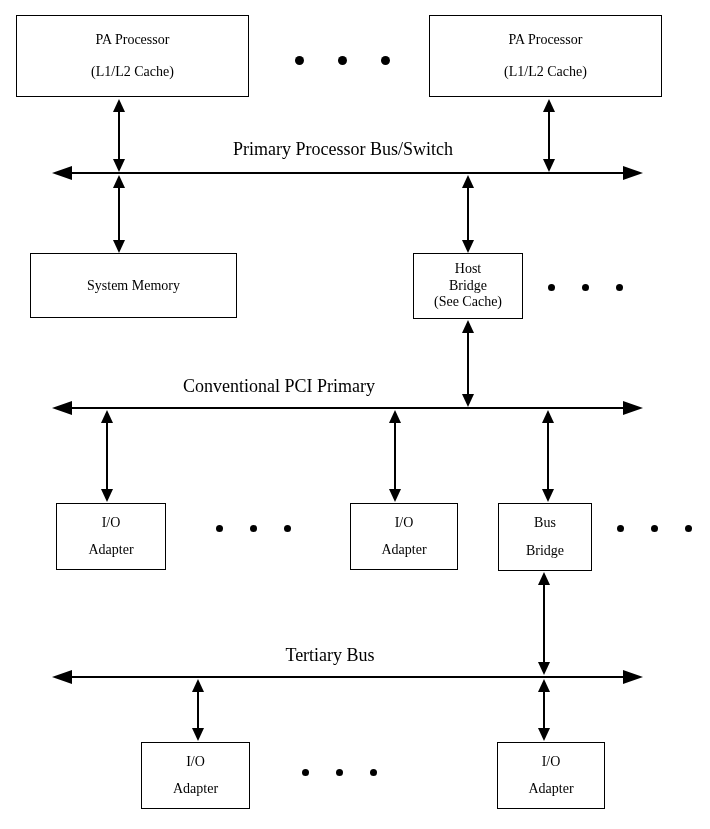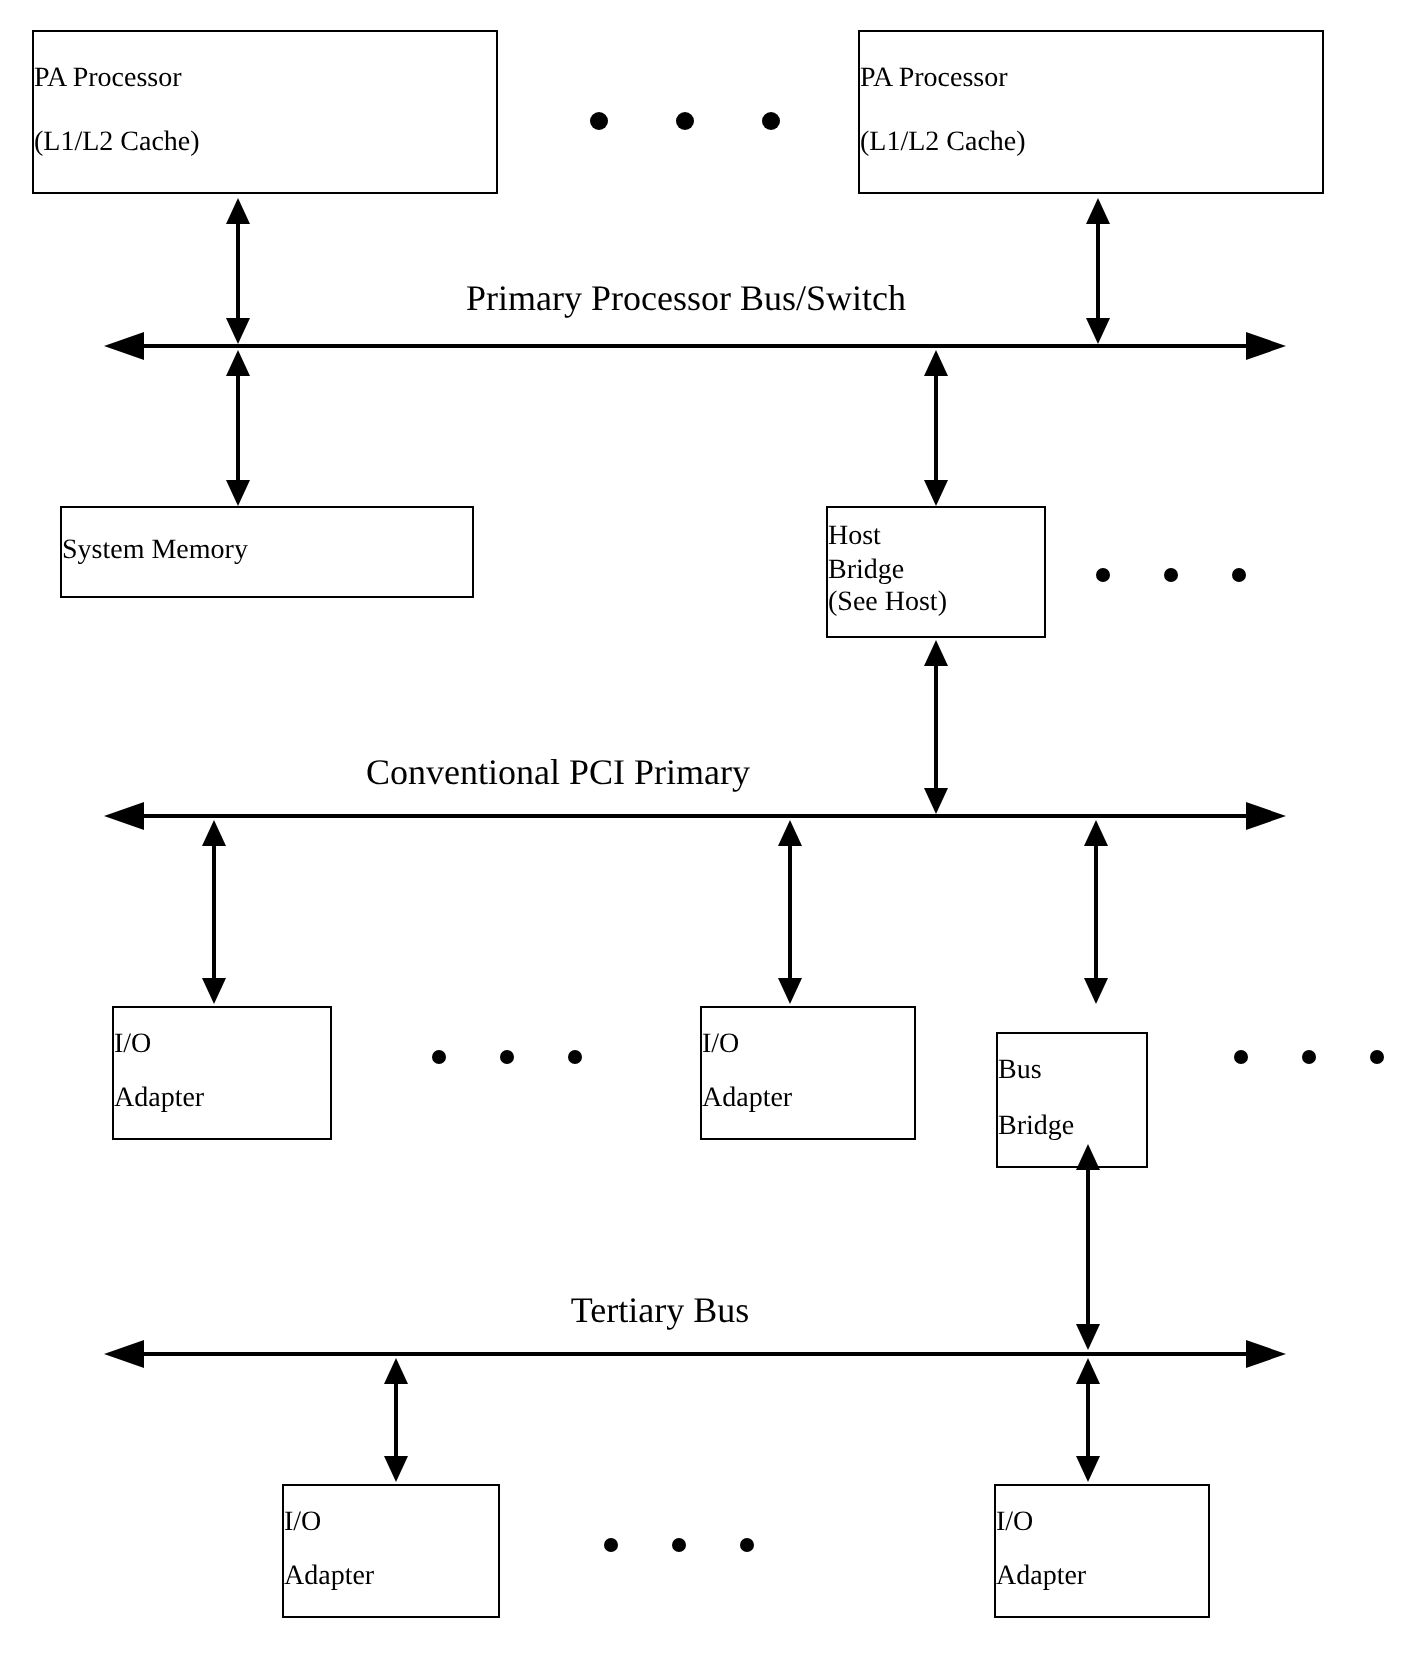--- a/index.html
+++ b/index.html
@@ -5,21 +5,21 @@
   * { margin:0; padding:0; box-sizing:border-box; }
   html,body { width:710px; height:829px; background:#ffffff; }
   body { position:relative; font-family:"Liberation Serif", serif; color:#000; overflow:hidden; }
 
   .node {
     position:absolute;
     border:1.5px solid #000;
     background:#fff;
     display:flex;
     flex-direction:column;
-    align-items:flex-start;
+    align-items:center;
     justify-content:space-evenly;
     text-align:center;
     font-size:14px;
     line-height:16px;
   }
   .node.tight { justify-content:center; }
   .node span { display:block; }
 
   
   .bus { position:absolute; height:18px; }
@@ -94,28 +94,28 @@
   <i class="head-up"></i>
   <i class="vl"></i>
   <i class="head-down"></i>
 </div>
 <div class="varrow" style="left:461px; top:175px; height:78px;">
   <i class="head-up"></i>
   <i class="vl"></i>
   <i class="head-down"></i>
 </div>
 
-<div class="node tight" style="left:30px; top:253px; width:207px; height:46px;">
+<div class="node tight" style="left:30px; top:253px; width:207px; height:65px;">
   <span>System Memory</span>
 </div>
 
 <div class="node tight" style="left:413px; top:253px; width:110px; height:66px; line-height:16.5px;">
   <span>Host</span>
   <span>Bridge</span>
-  <span>(See Host)</span>
+  <span>(See Cache)</span>
 </div>
 
 <div class="dots small" style="left:548px; top:284px;">
   <i class="dot"></i>
   <i class="dot"></i>
   <i class="dot"></i>
 </div>
 
 <div class="varrow" style="left:461px; top:320px; height:87px;">
   <i class="head-up"></i>
@@ -155,21 +155,21 @@
   <i class="dot"></i>
   <i class="dot"></i>
   <i class="dot"></i>
 </div>
 
 <div class="node" style="left:350px; top:503px; width:108px; height:67px;">
   <span>I/O</span>
   <span>Adapter</span>
 </div>
 
-<div class="node" style="left:498px; top:503px; width:76px; height:68px;margin-top:13px;">
+<div class="node" style="left:498px; top:503px; width:94px; height:68px;">
   <span>Bus</span>
   <span>Bridge</span>
 </div>
 
 <div class="dots small" style="left:617px; top:525px;">
   <i class="dot"></i>
   <i class="dot"></i>
   <i class="dot"></i>
 </div>
 

